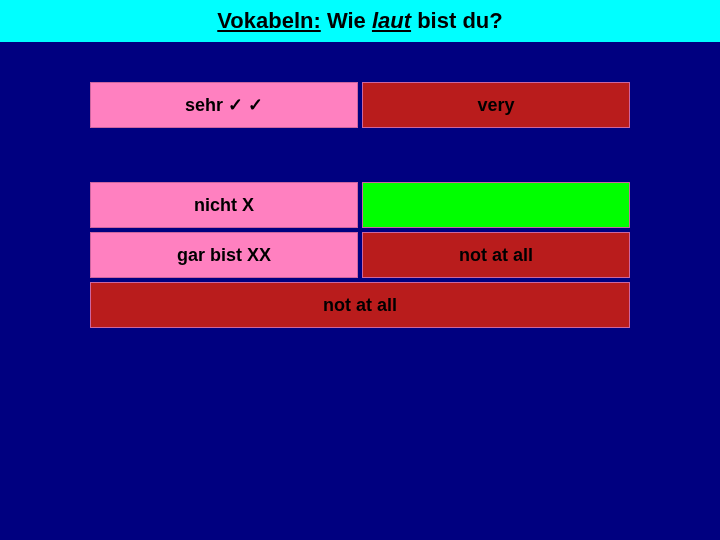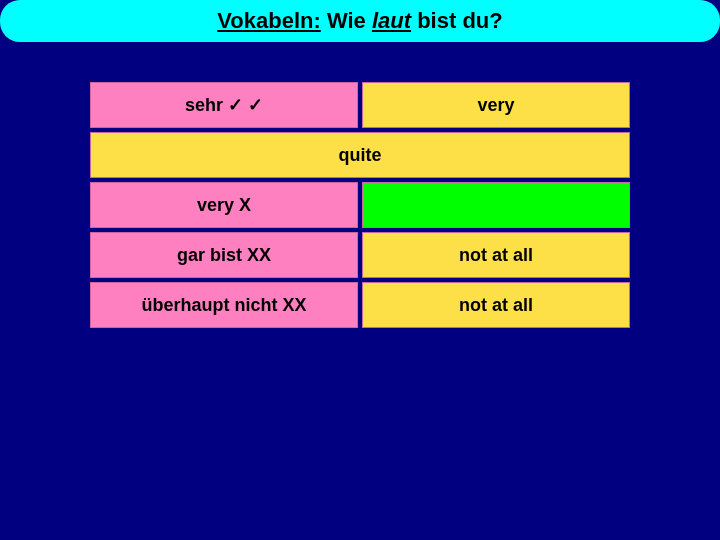--- a/index.html
+++ b/index.html
@@ -22,21 +22,20 @@
     }
 
     .title-bar {
       width: 100%;
       background-color: #00FFFF;
       text-align: center;
       padding: 8px 25px;
       font-size: 22px;
       font-weight: bold;
       color: #000000;
-      border-radius: 20px;
     }
 
     .title-bar span.vokabeln {
       text-decoration: underline;
     }
 
     .title-bar span.laut {
       font-style: italic;
       text-decoration: underline;
     }
@@ -66,21 +65,21 @@
       align-items: center;
       justify-content: center;
       font-size: 18px;
       font-weight: bold;
       color: #000000;
       border: 1px solid #cc66a0;
     }
 
     .cell-right {
       flex: 1;
-      background-color: #fde047;
+      background-color: #b91c1c;
       display: flex;
       align-items: center;
       justify-content: center;
       font-size: 18px;
       font-weight: bold;
       color: #000000;
       border: 1px solid #cc66a0;
     }
 
     .cell-right.green {
@@ -97,28 +96,26 @@
 
   <div class="spacer"></div>
 
   <div class="table-container">
 
   <div class="table-row">
         <div class="cell-left">sehr ✓ ✓</div>
         <div class="cell-right">very</div>
       </div>
       <div class="table-row">
-        <div class="cell-right">quite</div>
       </div>
       <div class="table-row">
-        <div class="cell-left">very X</div>
+        <div class="cell-left">nicht X</div>
         <div class="cell-right green"></div>
       </div>
       <div class="table-row">
         <div class="cell-left">gar bist XX</div>
         <div class="cell-right">not at all</div>
       </div>
       <div class="table-row">
-        <div class="cell-left">überhaupt nicht XX</div>
         <div class="cell-right">not at all</div>
       </div>
     </div>
 </div>
 
 </body></html>

